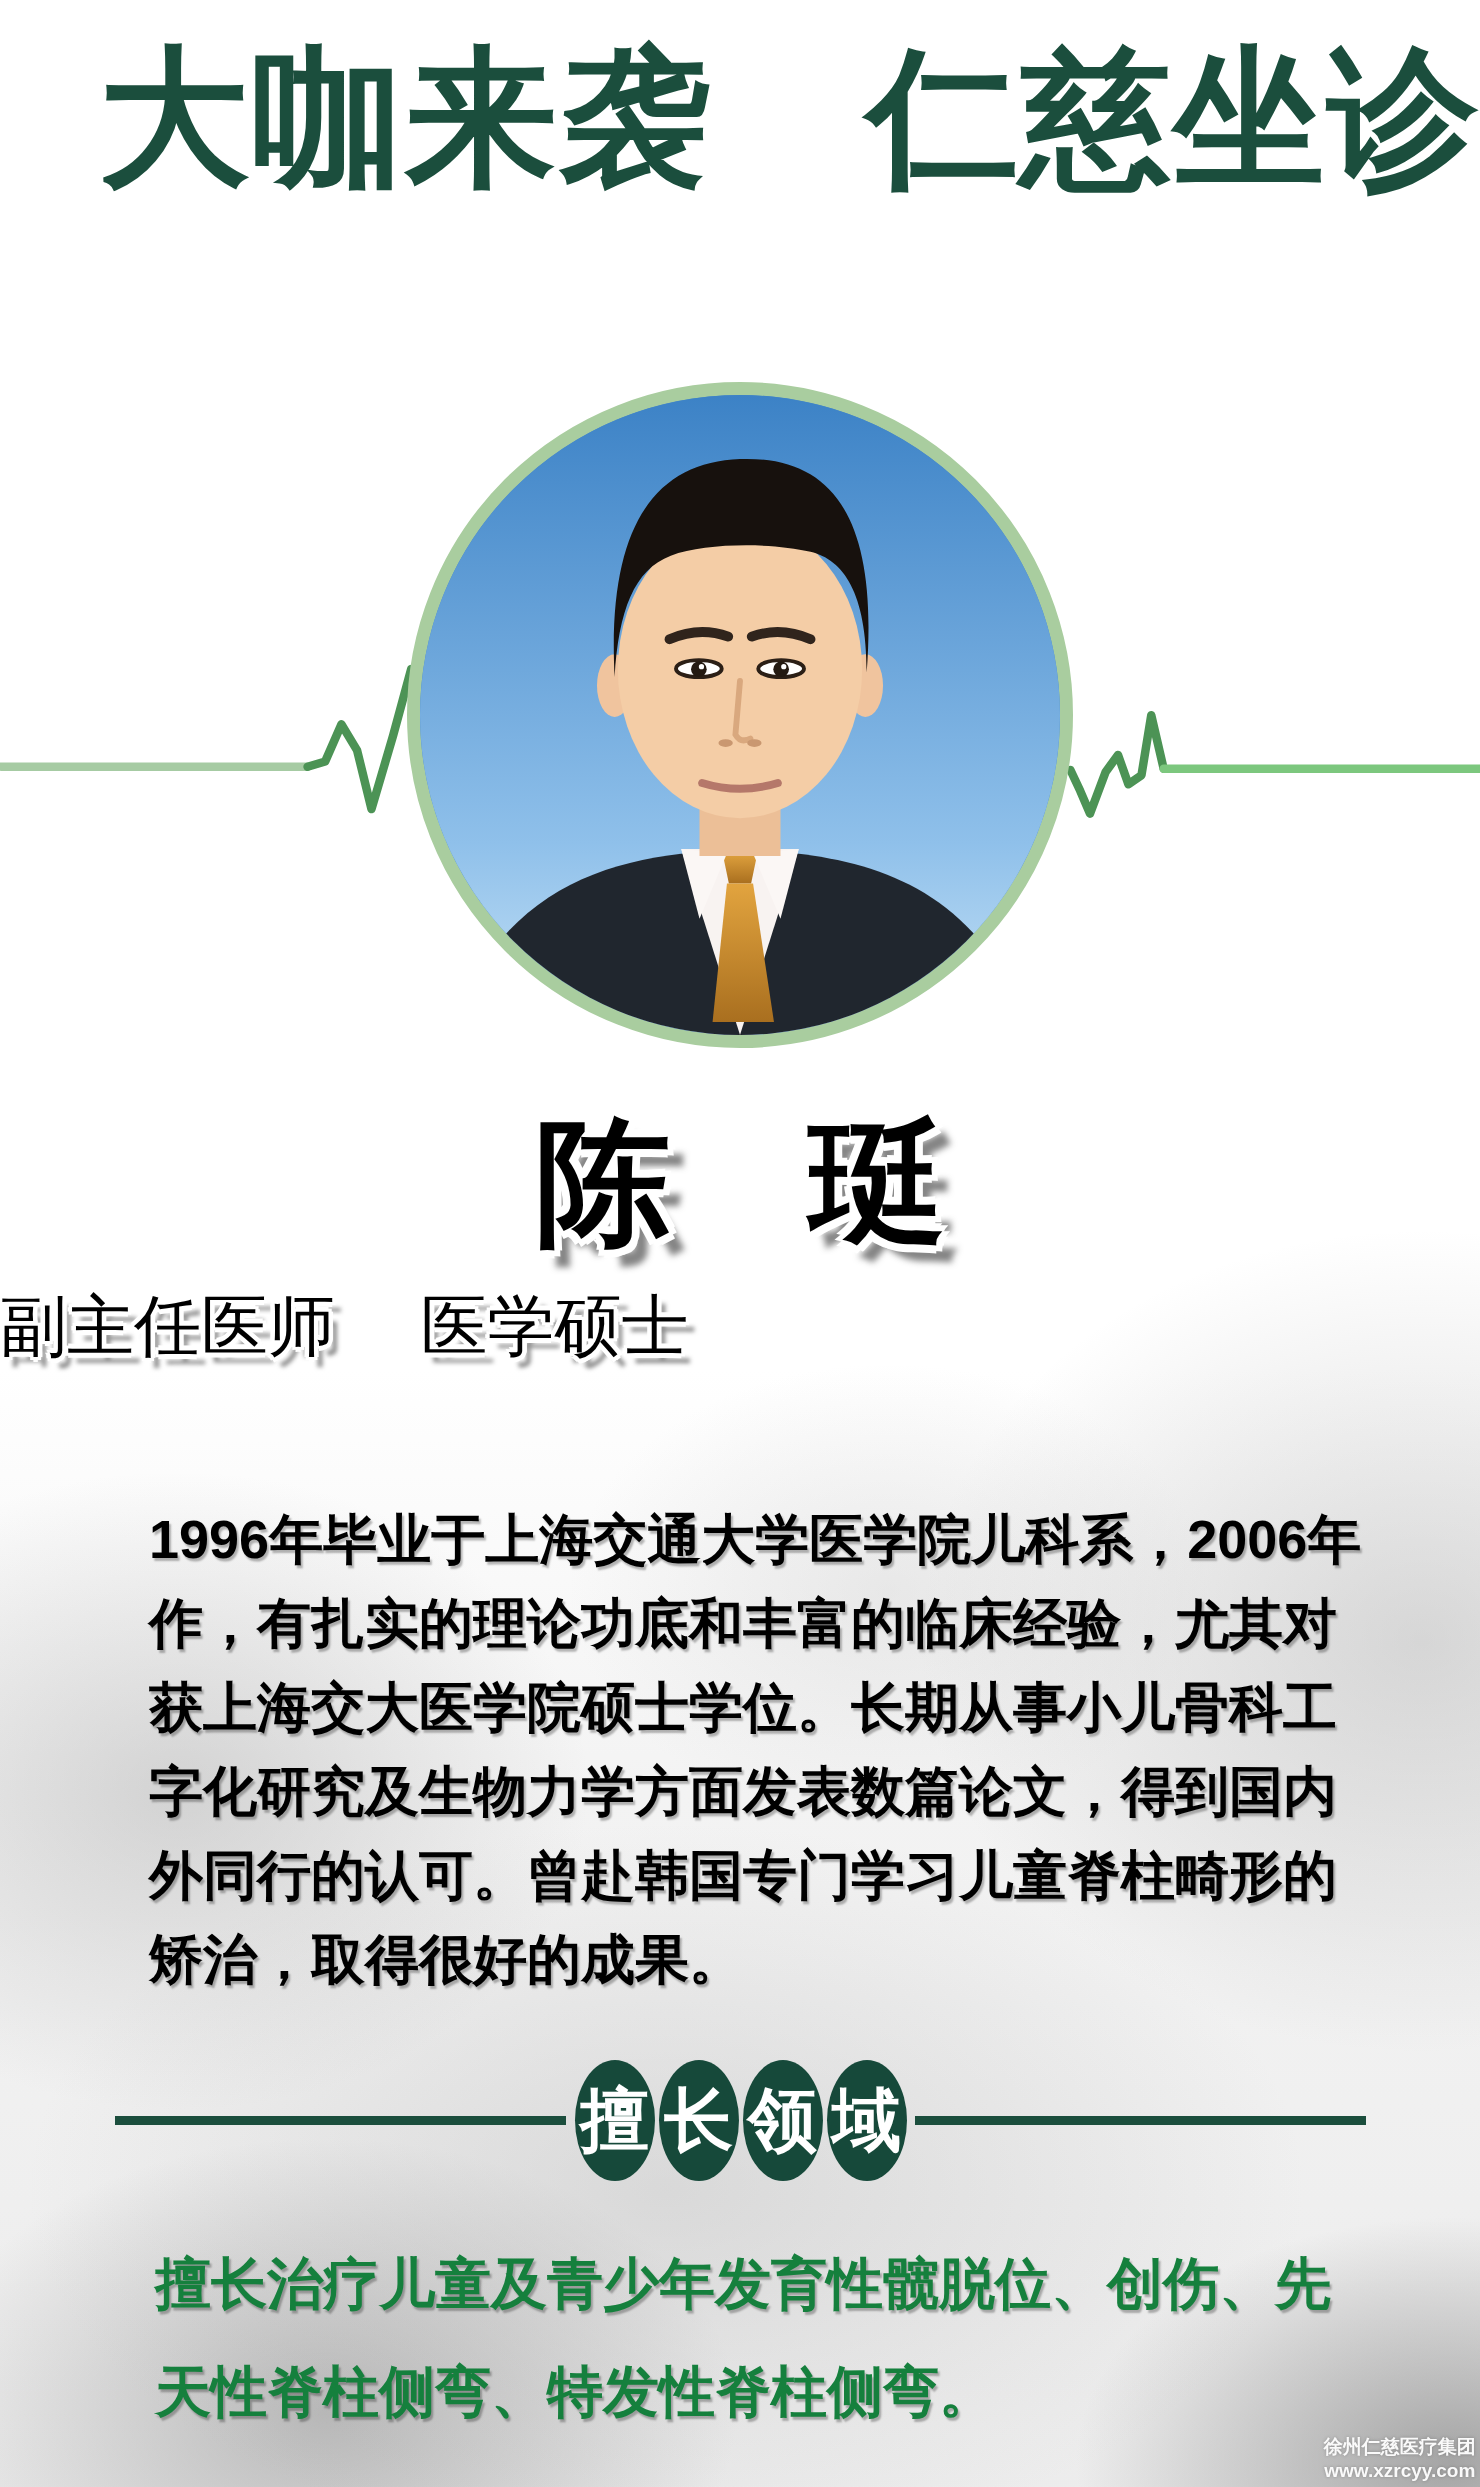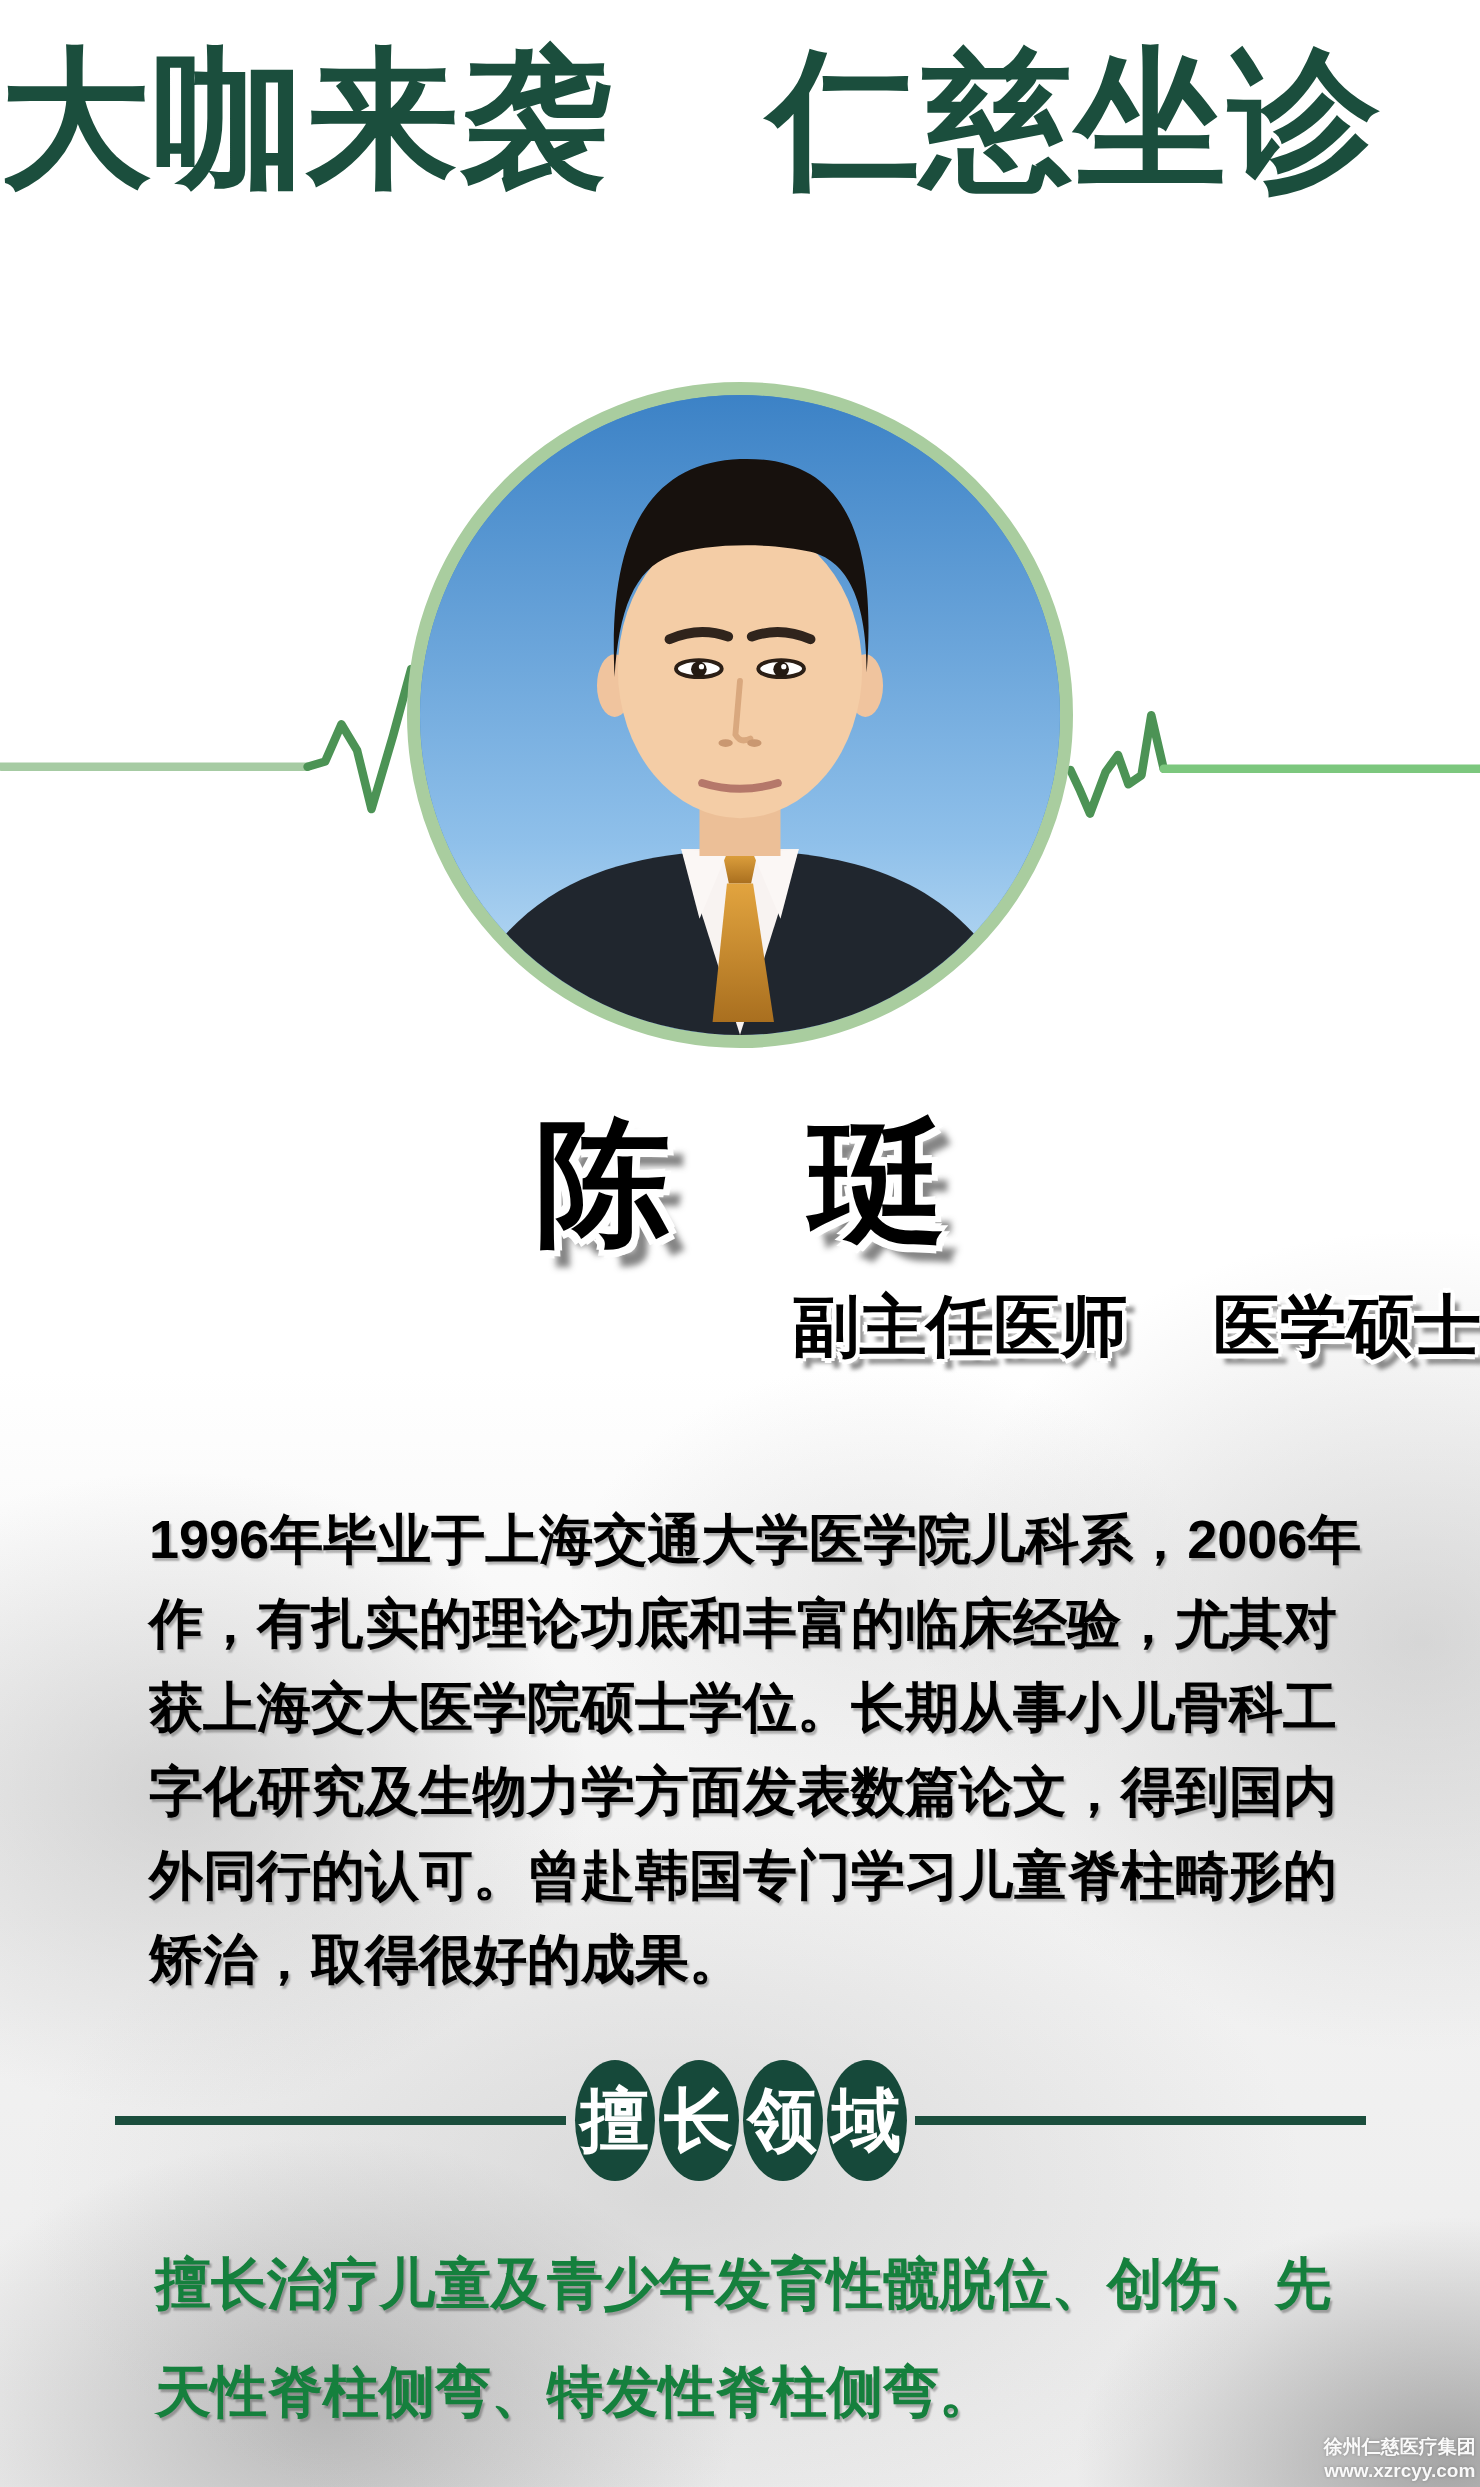--- a/index.html
+++ b/index.html
@@ -17,22 +17,22 @@
       radial-gradient(588px 457px at 12% 72%, rgba(150,150,150,.35), rgba(150,150,150,0) 70%),
       radial-gradient(718px 588px at 96% 66%, rgba(160,160,160,.38), rgba(160,160,160,0) 70%),
       radial-gradient(914px 522px at 45% 88%, rgba(165,165,165,.30), rgba(165,165,165,0) 70%),
       radial-gradient(588px 392px at 22% 97%, rgba(120,120,120,.45), rgba(120,120,120,0) 70%),
       radial-gradient(522px 340px at 98% 99%, rgba(105,105,105,.55), rgba(105,105,105,0) 72%),
       radial-gradient(457px 326px at 60% 64%, rgba(200,200,200,.35), rgba(200,200,200,0) 70%),
       linear-gradient(to bottom, rgba(255,255,255,0) 55%, rgba(212,212,212,.28) 72%, rgba(200,200,200,.34) 100%);
   }
   .title{
     position:absolute;top:25px;left:0;width:100%;
-    text-align:left;
-    font-family:Liberation Sans, sans-serif;
+    text-align:right;
+    font-family:Liberation Serif, serif;
     font-weight:900;
     font-size:151px;line-height:1.25;
     color:#1b4e3d;
     letter-spacing:2.6px;
     white-space:nowrap;
   }
   .ekg{position:absolute;left:0;top:620px;}
   .photo{
     position:absolute;
     left:407px;top:382px;
@@ -49,21 +49,21 @@
     text-align:center;
     font-size:137px;font-weight:900;color:#000;
     white-space:nowrap;
     text-shadow:
       -5.9px -5.9px 0 #fff, 5.9px -5.9px 0 #fff, -5.9px 5.9px 0 #fff, 5.9px 5.9px 0 #fff,
       -7.8px 0 0 #fff, 7.8px 0 0 #fff, 0 -7.8px 0 #fff, 0 7.8px 0 #fff,
       15.7px 17px 6.5px rgba(110,110,110,.85);
   }
   .cred{
     position:absolute;left:0;width:100%;
-    text-align:right;font-weight:700;color:#000;white-space:nowrap;
+    text-align:left;font-weight:400;color:#000;white-space:nowrap;
     text-shadow:
       -3.3px -3.3px 0 #fff, 3.3px -3.3px 0 #fff, -3.3px 3.3px 0 #fff, 3.3px 3.3px 0 #fff,
       -4.6px 0 0 #fff, 4.6px 0 0 #fff, 0 -4.6px 0 #fff, 0 4.6px 0 #fff,
       8.5px 9.8px 4.6px rgba(110,110,110,.8);
   }
   .cred1{top:1281px;font-size:67px;}
   .cred2{top:1374px;font-size:68px;}
   .bio{
     position:absolute;left:149px;top:1497px;width:1228px;
     font-size:54px;font-weight:700;color:#000;

